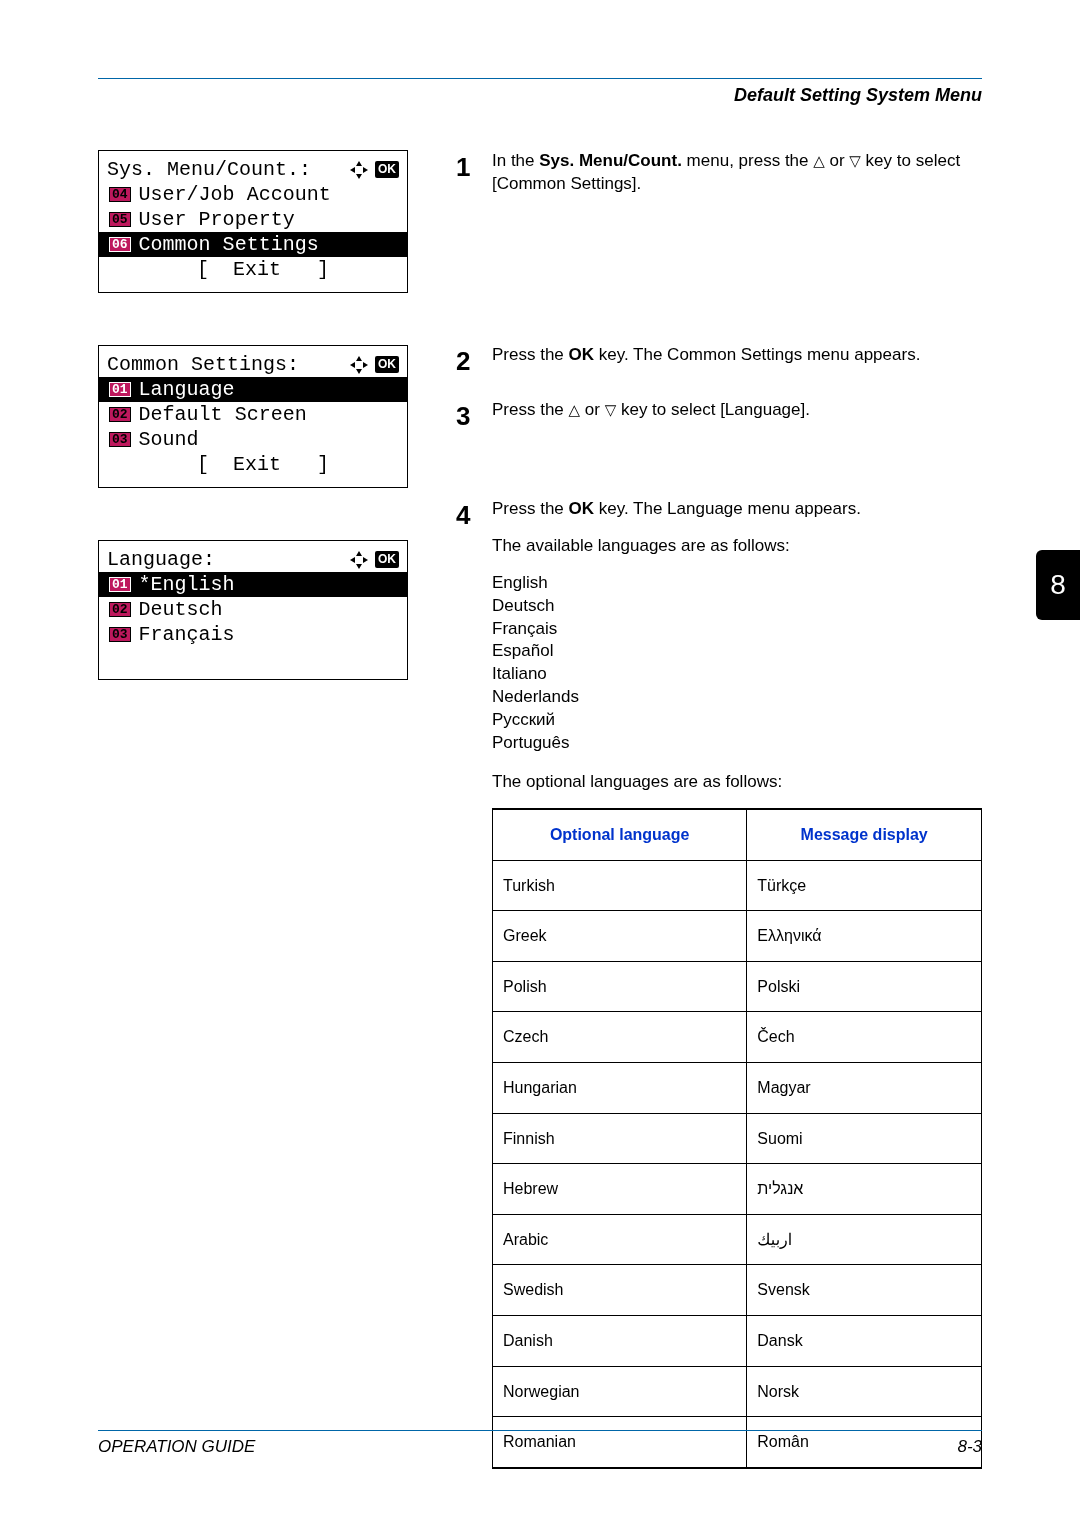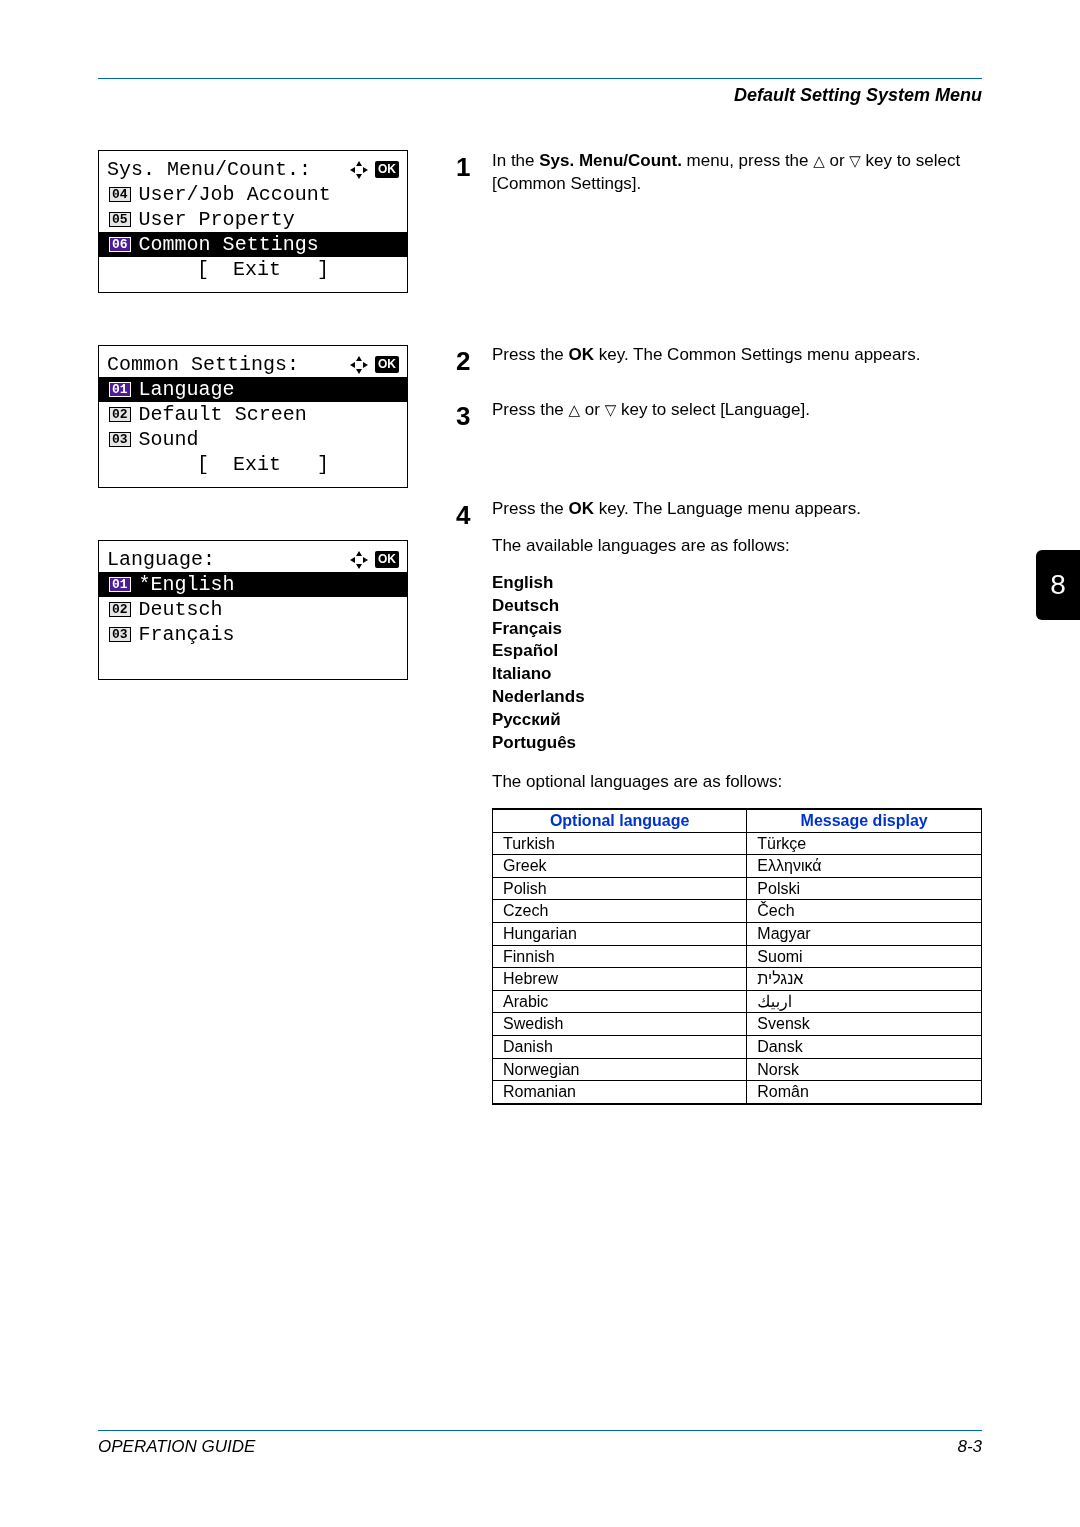--- a/index.html
+++ b/index.html
@@ -82,47 +82,47 @@
     padding: 0 10px;
   }
   .numbadge {
     display: inline-block;
     border: 1.5px solid #000;
     font-family: "Courier New", monospace;
     font-weight: bold;
     font-size: 13px;
     padding: 0 2px;
     line-height: 1;
-    background: #e5e5e5;
+    background: #be185d;
     color: #000;
   }
-  .lcd-row.selected .numbadge { border-color: #fff; background: #4c1d95; color: #fff; }
+  .lcd-row.selected .numbadge { border-color: #fff; background: #be185d; color: #fff; }
   .lcd-exit {
     white-space: pre;
     padding-left: 90px;
   }
 
   
   .step { display: flex; gap: 18px; margin-bottom: 18px; font-size: 17px; line-height: 1.35; }
   .step-num { font-size: 26px; font-weight: bold; width: 18px; flex-shrink:0; }
   .step-body { flex: 1; }
   .step-body p { margin-bottom: 14px; }
   .tri { font-size: 15px; }
-  .lang-list { margin: 4px 0 16px 0; font-weight: bold; }
+  .lang-list { margin: 4px 0 16px 0; }
   .lang-list div { font-size: 17px; line-height: 1.35; }
 
   
   table.opt-lang {
     border-collapse: collapse;
     width: 100%;
     margin-top: 4px;
   }
   table.opt-lang th, table.opt-lang td {
     border: 1px solid #000;
-    padding: 0 10px;
+    padding: 14px 10px;
     font-size: 16px;
     text-align: left;
   }
   table.opt-lang thead tr { border-top: 2px solid #000; }
   table.opt-lang tbody tr:last-child td { border-bottom: 2px solid #000; }
   table.opt-lang th {
     color: #0033cc;
     font-weight: bold;
     text-align: center;
     border-top: 2px solid #000;

